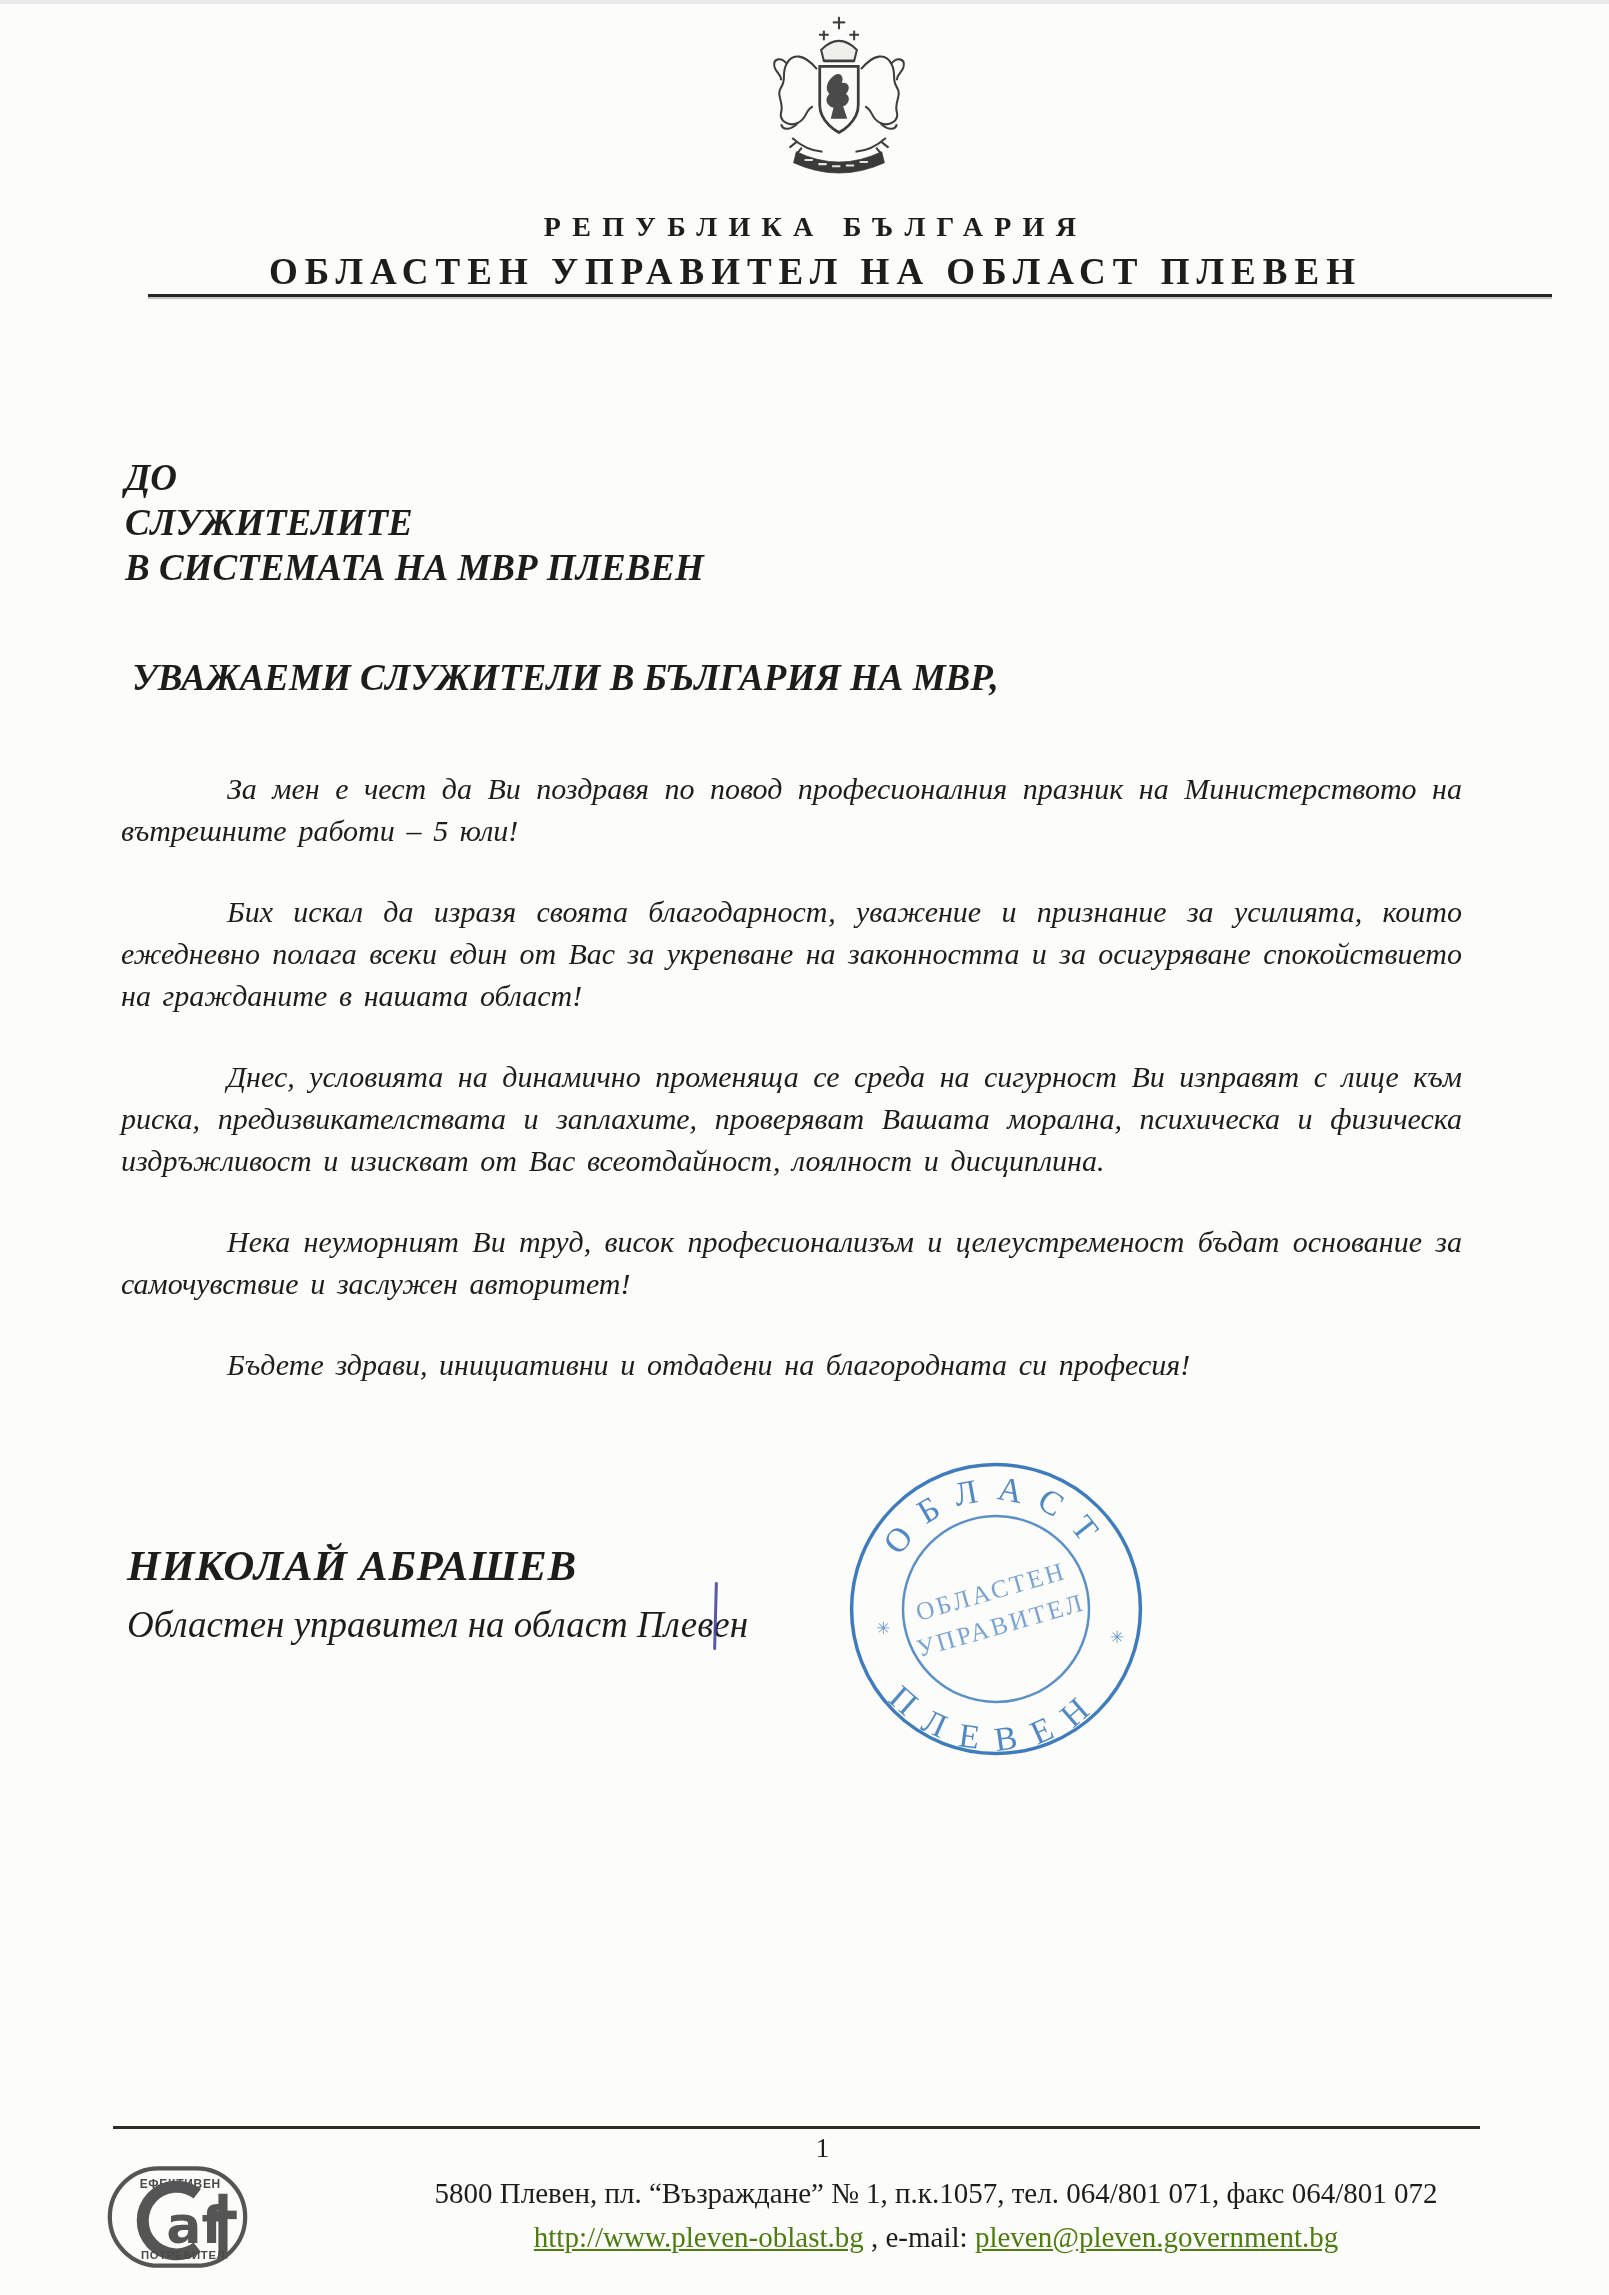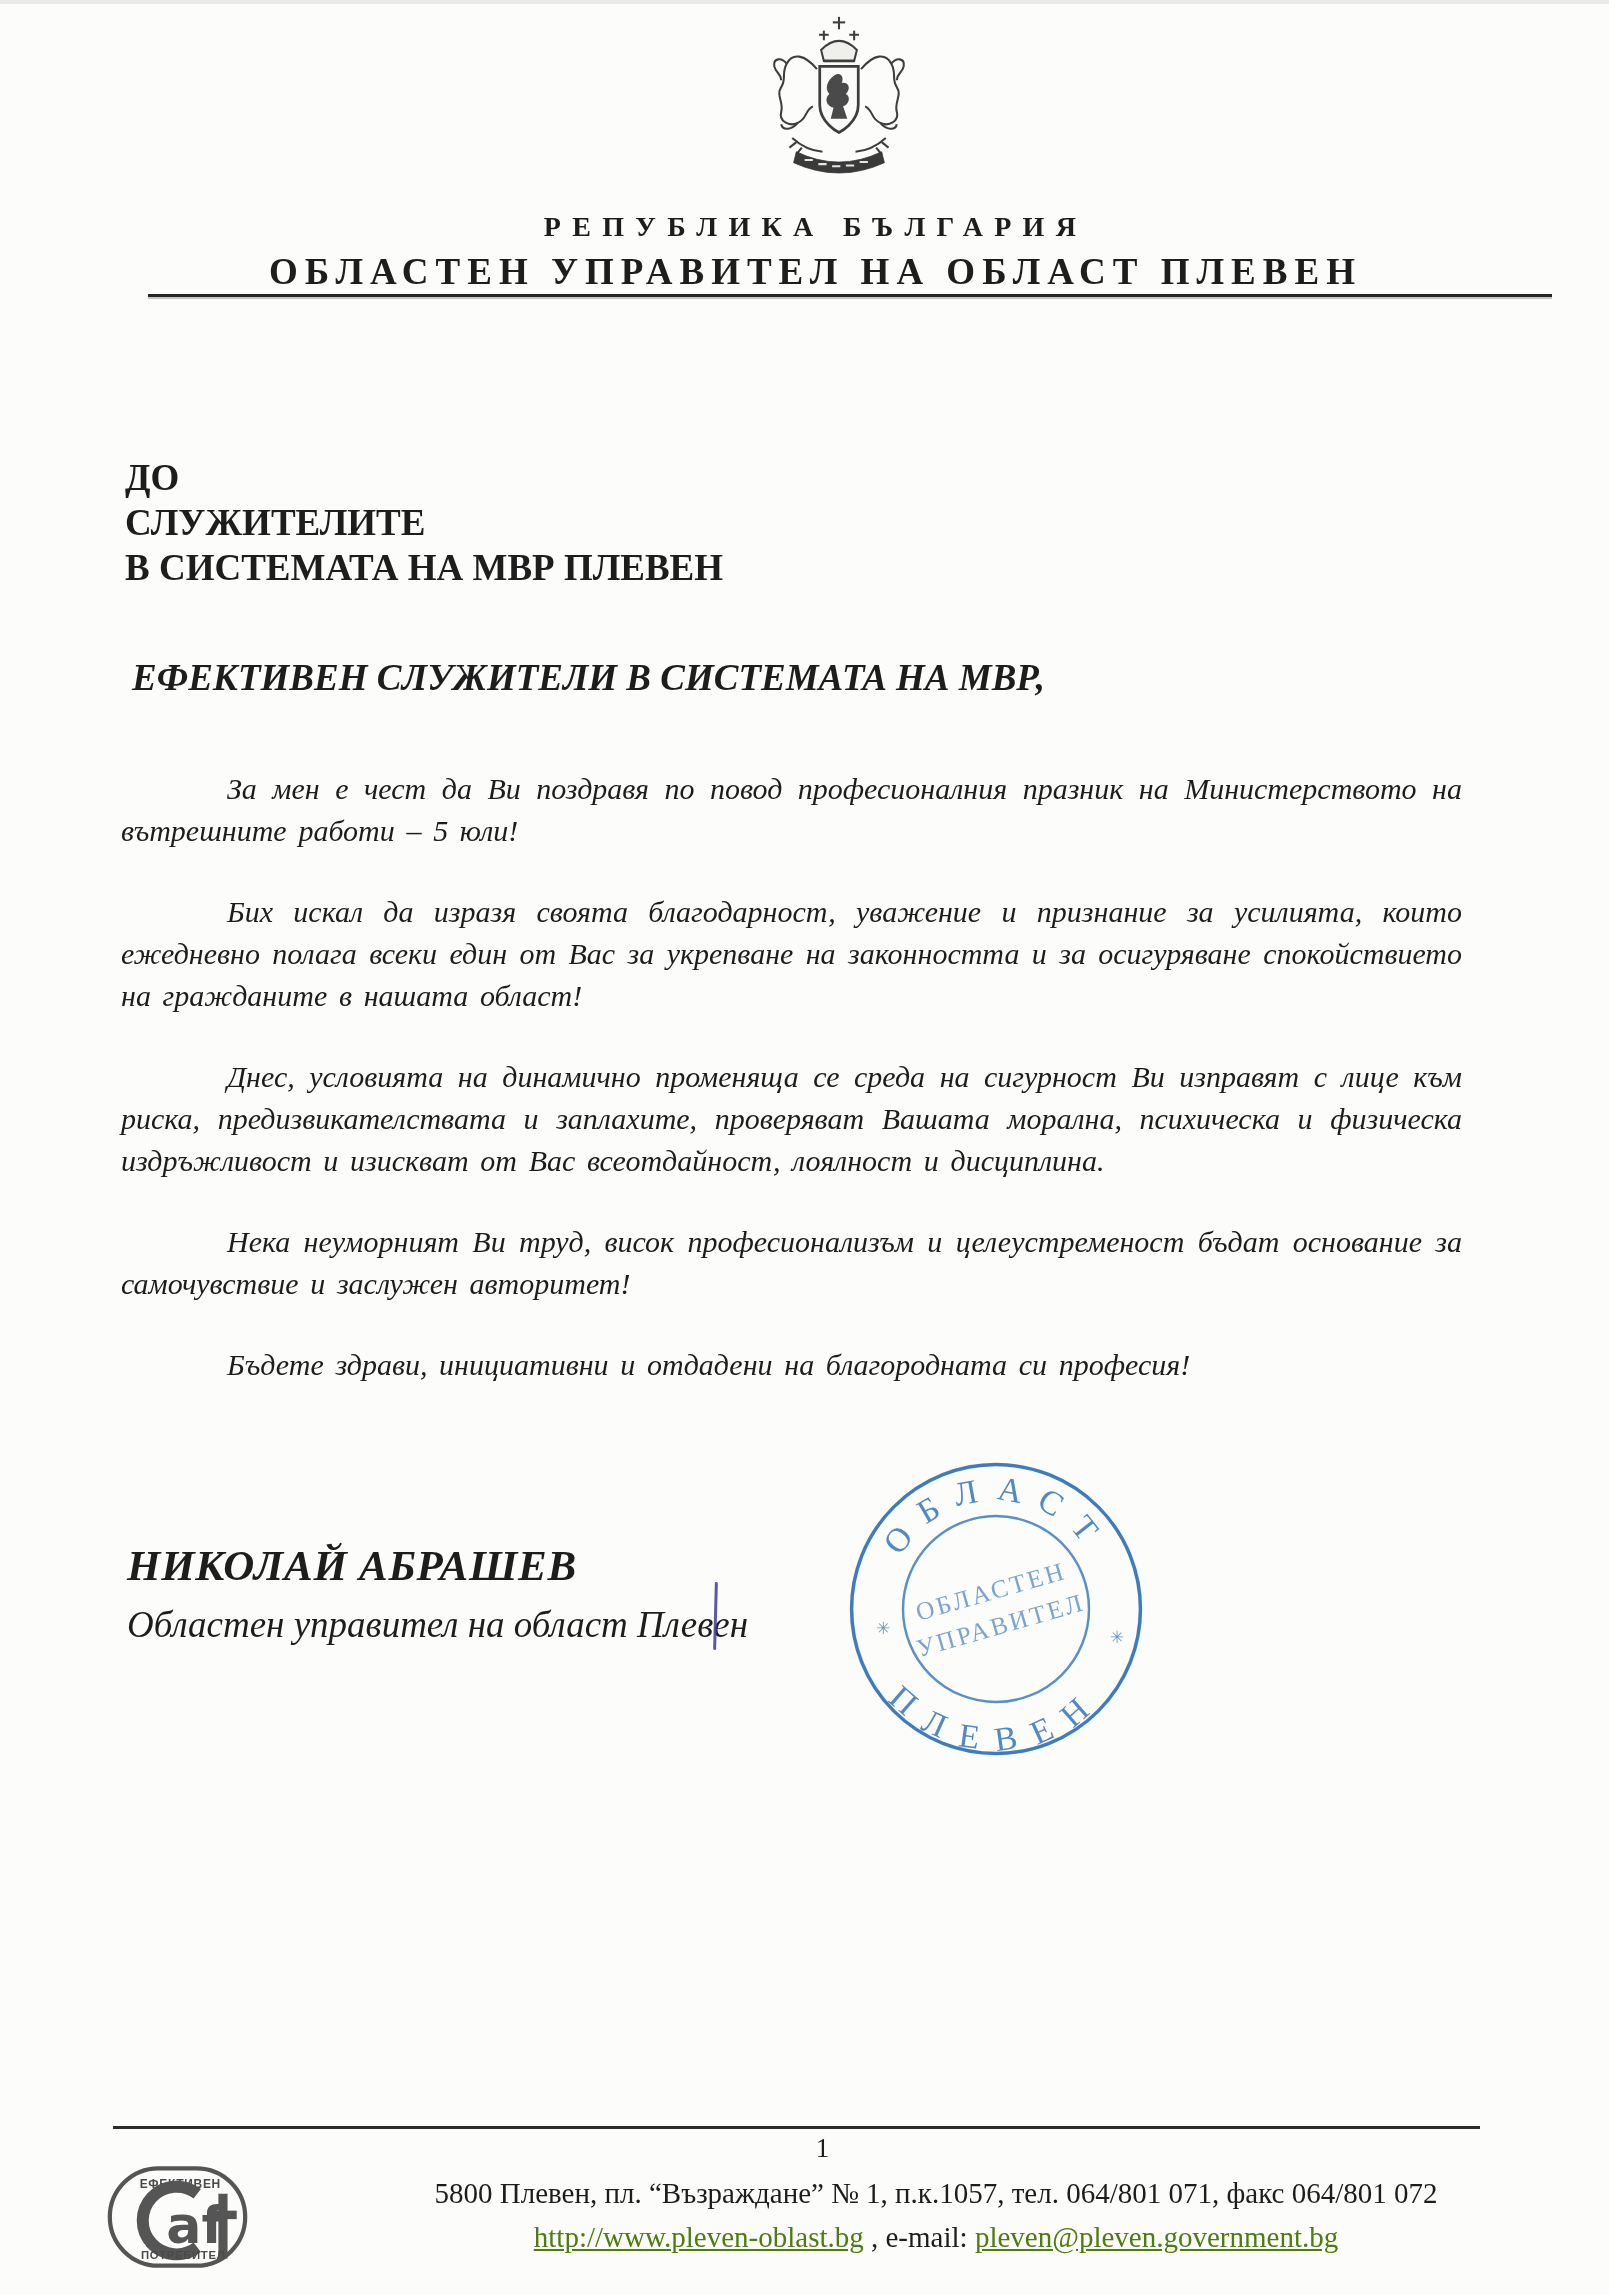--- a/index.html
+++ b/index.html
@@ -20,21 +20,21 @@
   }
   .hdr-rule{position:absolute;top:290px;left:148px;width:1404px;height:2.8px;background:#262626;
     box-shadow:0 2.1px 0 rgba(40,40,40,.25);}
   
   .title{
     position:absolute;top:369px;left:677px;
     font-size:38px;font-weight:700;font-style:italic;letter-spacing:0.7px;
   }
   .addressee{
     position:absolute;top:451px;left:125px;
-    font-size:37px;font-weight:700;line-height:45px;
+    font-size:37px;font-weight:700;font-style:italic;line-height:45px;
   }
   .salutation{
     position:absolute;top:652px;left:132px;
     font-size:37px;font-weight:700;font-style:italic;
   }
   .bodytext{
     position:absolute;top:764px;left:121px;width:1341px;
     font-size:30px;font-style:italic;line-height:42px;text-align:justify;
   }
   .bodytext p{margin:0 0 39px 0;text-indent:106px;word-spacing:0.14em;}
@@ -102,21 +102,21 @@
   <div class="hdr-office">ОБЛАСТЕН УПРАВИТЕЛ НА ОБЛАСТ ПЛЕВЕН</div>
   <div class="hdr-rule"></div>
 
 
   <div class="addressee">
     <div>ДО</div>
     <div>СЛУЖИТЕЛИТЕ</div>
     <div>В СИСТЕМАТА НА МВР ПЛЕВЕН</div>
   </div>
 
-  <div class="salutation">ЕФЕКТИВЕН СЛУЖИТЕЛИ В СИСТЕМАТА НА МВР,</div>
+  <div class="salutation">УВАЖАЕМИ СЛУЖИТЕЛИ В БЪЛГАРИЯ НА МВР,</div>
 
   <div class="bodytext">
     <p>За мен е чест да Ви поздравя по повод професионалния празник на Министерството на вътрешните работи – 5 юли!</p>
     <p>Бих искал да изразя своята благодарност, уважение и признание за усилията, които ежедневно полага всеки един от Вас за укрепване на законността и за осигуряване спокойствието на гражданите в нашата област!</p>
     <p>Днес, условията на динамично променяща се среда на сигурност Ви изправят с лице към риска, предизвикателствата и заплахите, проверяват Вашата морална, психическа и физическа издръжливост и изискват от Вас всеотдайност, лоялност и дисциплина.</p>
     <p>Нека неуморният Ви труд, висок професионализъм и целеустременост бъдат основание за самочувствие и заслужен авторитет!</p>
     <p>Бъдете здрави, инициативни и отдадени на благородната си професия!</p>
   </div>
 
   <div class="sig-name">НИКОЛАЙ АБРАШЕВ</div>

